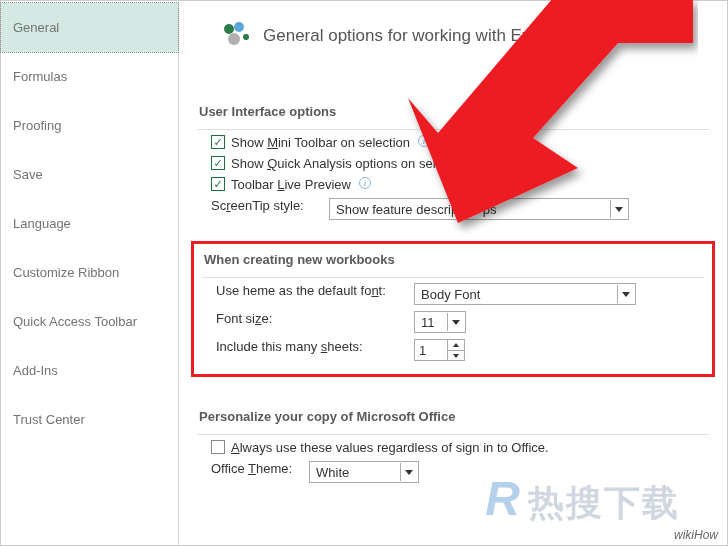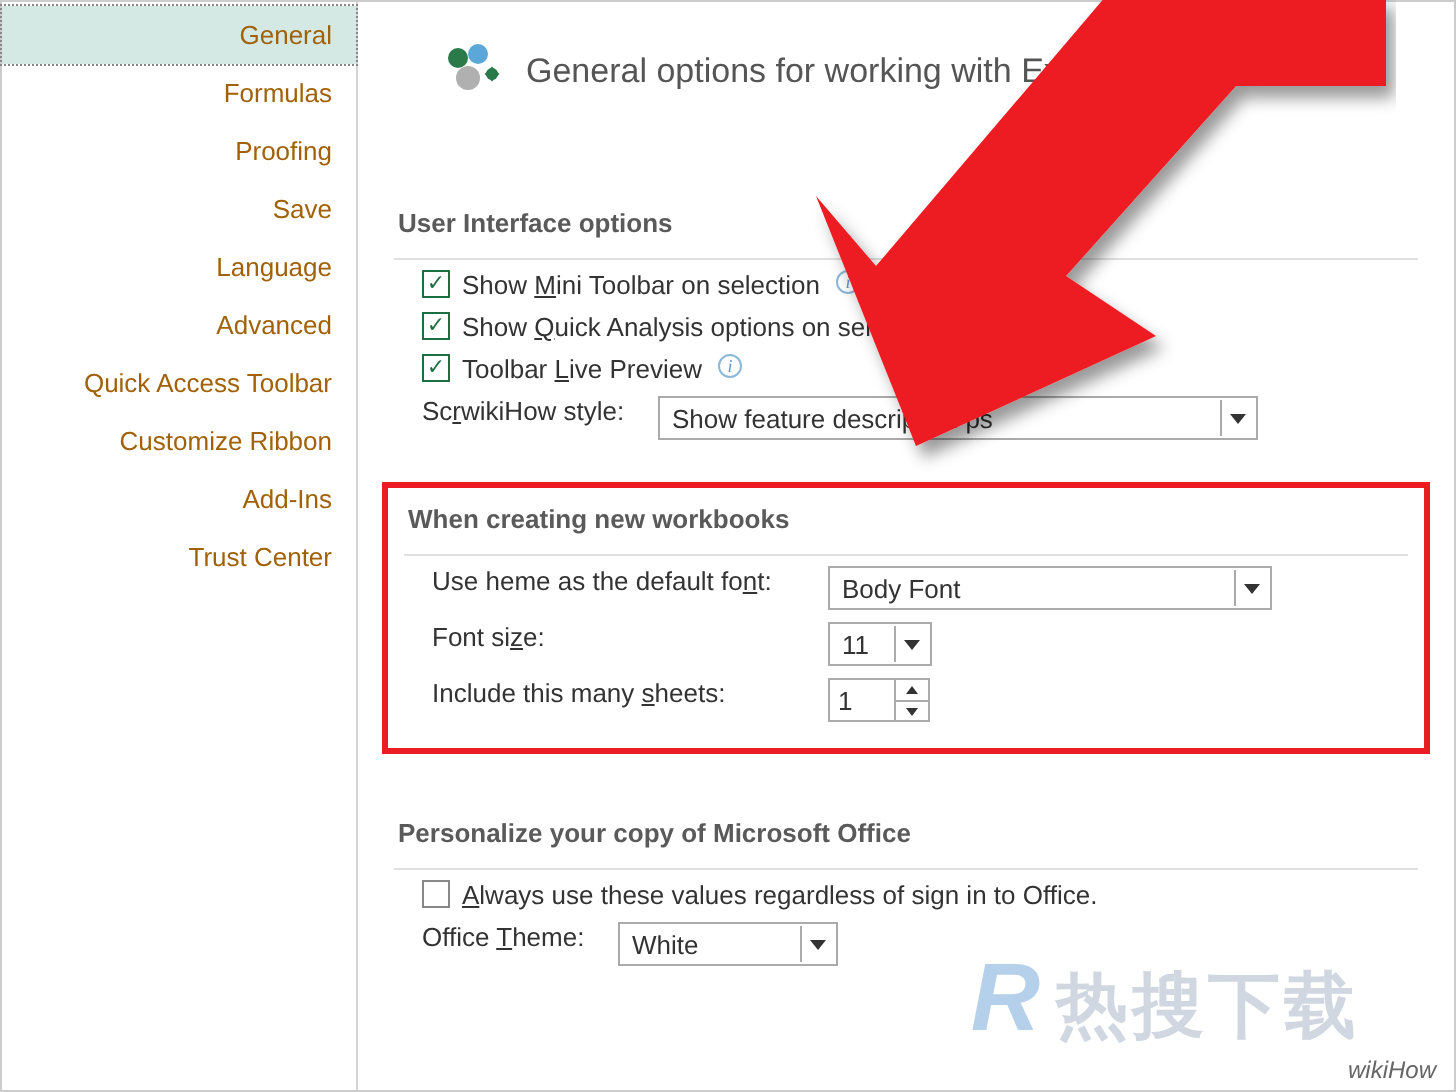--- a/index.html
+++ b/index.html
@@ -1,19 +1,19 @@
 <!DOCTYPE html>
 <html><head>
 <meta charset="utf-8">
 <style>
 * { box-sizing: border-box; margin: 0; padding: 0; }
 body { font-family: "Segoe UI", Tahoma, sans-serif; font-size: 13px; color: #333; background: #fff; width: 728px; height: 546px; overflow: hidden; position: relative; }
 .container { display: flex; height: 100%; border: 1px solid #ccc; }
 .sidebar { width: 178px; background: #fff; border-right: 1px solid #d4d4d4; padding-top: 2px; }
-.sidebar-item { padding: 7px 12px; cursor: pointer; color: #a16207; text-align: right; }
+.sidebar-item { padding: 17px 12px; cursor: pointer; color: #737373; }
 .sidebar-item.active { background: #d4e9e3; outline: 1px dotted #888; }
 .content { flex: 1; padding: 12px 18px 12px 18px; background: #fff; overflow: hidden; }
 .heading-row { display: flex; align-items: center; gap: 10px; padding: 4px 0 18px 22px; position: relative; }
 .heading-icon svg { width: 34px; height: 34px; }
 .heading-text { font-size: 17px; color: #555; }
 .section-title { font-weight: bold; color: #5a5a5a; padding: 4px 0 10px 2px; border-bottom: 0; }
 .section { margin-bottom: 18px; margin-top: 28px; }
 .section.highlight { border: 3px solid #ec1c24; padding: 6px 8px 10px 8px; margin: 0 -6px 22px -6px; }
 .section.highlight .section-title { margin-top: -2px; }
 .row { display: flex; padding: 3px 0 3px 14px; gap: 6px; }
@@ -44,23 +44,22 @@
 </head>
 <body>
 
 <div class="container">
   <div class="sidebar">
     <div class="sidebar-item active">General</div>
     <div class="sidebar-item">Formulas</div>
     <div class="sidebar-item">Proofing</div>
     <div class="sidebar-item">Save</div>
     <div class="sidebar-item">Language</div>
-    <div class="sidebar-item">Advanced</div>
+    <div class="sidebar-item">Customize Ribbon</div>
     <div class="sidebar-item">Quick Access Toolbar</div>
-    <div class="sidebar-item">Customize Ribbon</div>
     <div class="sidebar-item">Add-Ins</div>
     <div class="sidebar-item">Trust Center</div>
   </div>
 
   <div class="content">
     <div class="heading-row">
       <span class="heading-icon">
         <svg viewBox="0 0 34 34">
             <circle cx="10" cy="12" r="5" fill="#2a7a4a"></circle>
             <circle cx="20" cy="10" r="5" fill="#5ba8d8"></circle>
@@ -83,21 +82,21 @@
       <div class="row">
         <span class="chk checked"></span>
         <span><span>Show </span><span class="u">Q</span><span>uick Analysis options on selection</span></span>
       </div>
       <div class="row">
         <span class="chk checked"></span>
         <span><span>Toolbar </span><span class="u">L</span><span>ive Preview</span></span>
         <span class="info"></span>
       </div>
       <div class="row">
-        <span style="width:112px"><span>Sc</span><span class="u">r</span><span>wikiHow style:</span></span>
+        <span style="width:112px"><span>Sc</span><span class="u">r</span><span>eenTip style:</span></span>
         <div class="select" style="width:300px">
           <span>Show feature description            ps</span>
             <span class="caret"></span>
         </div>
       </div>
     </div>
 
     <div class="section highlight">
       <div class="section-title">When creating new workbooks</div>
       <div class="hr"></div>

